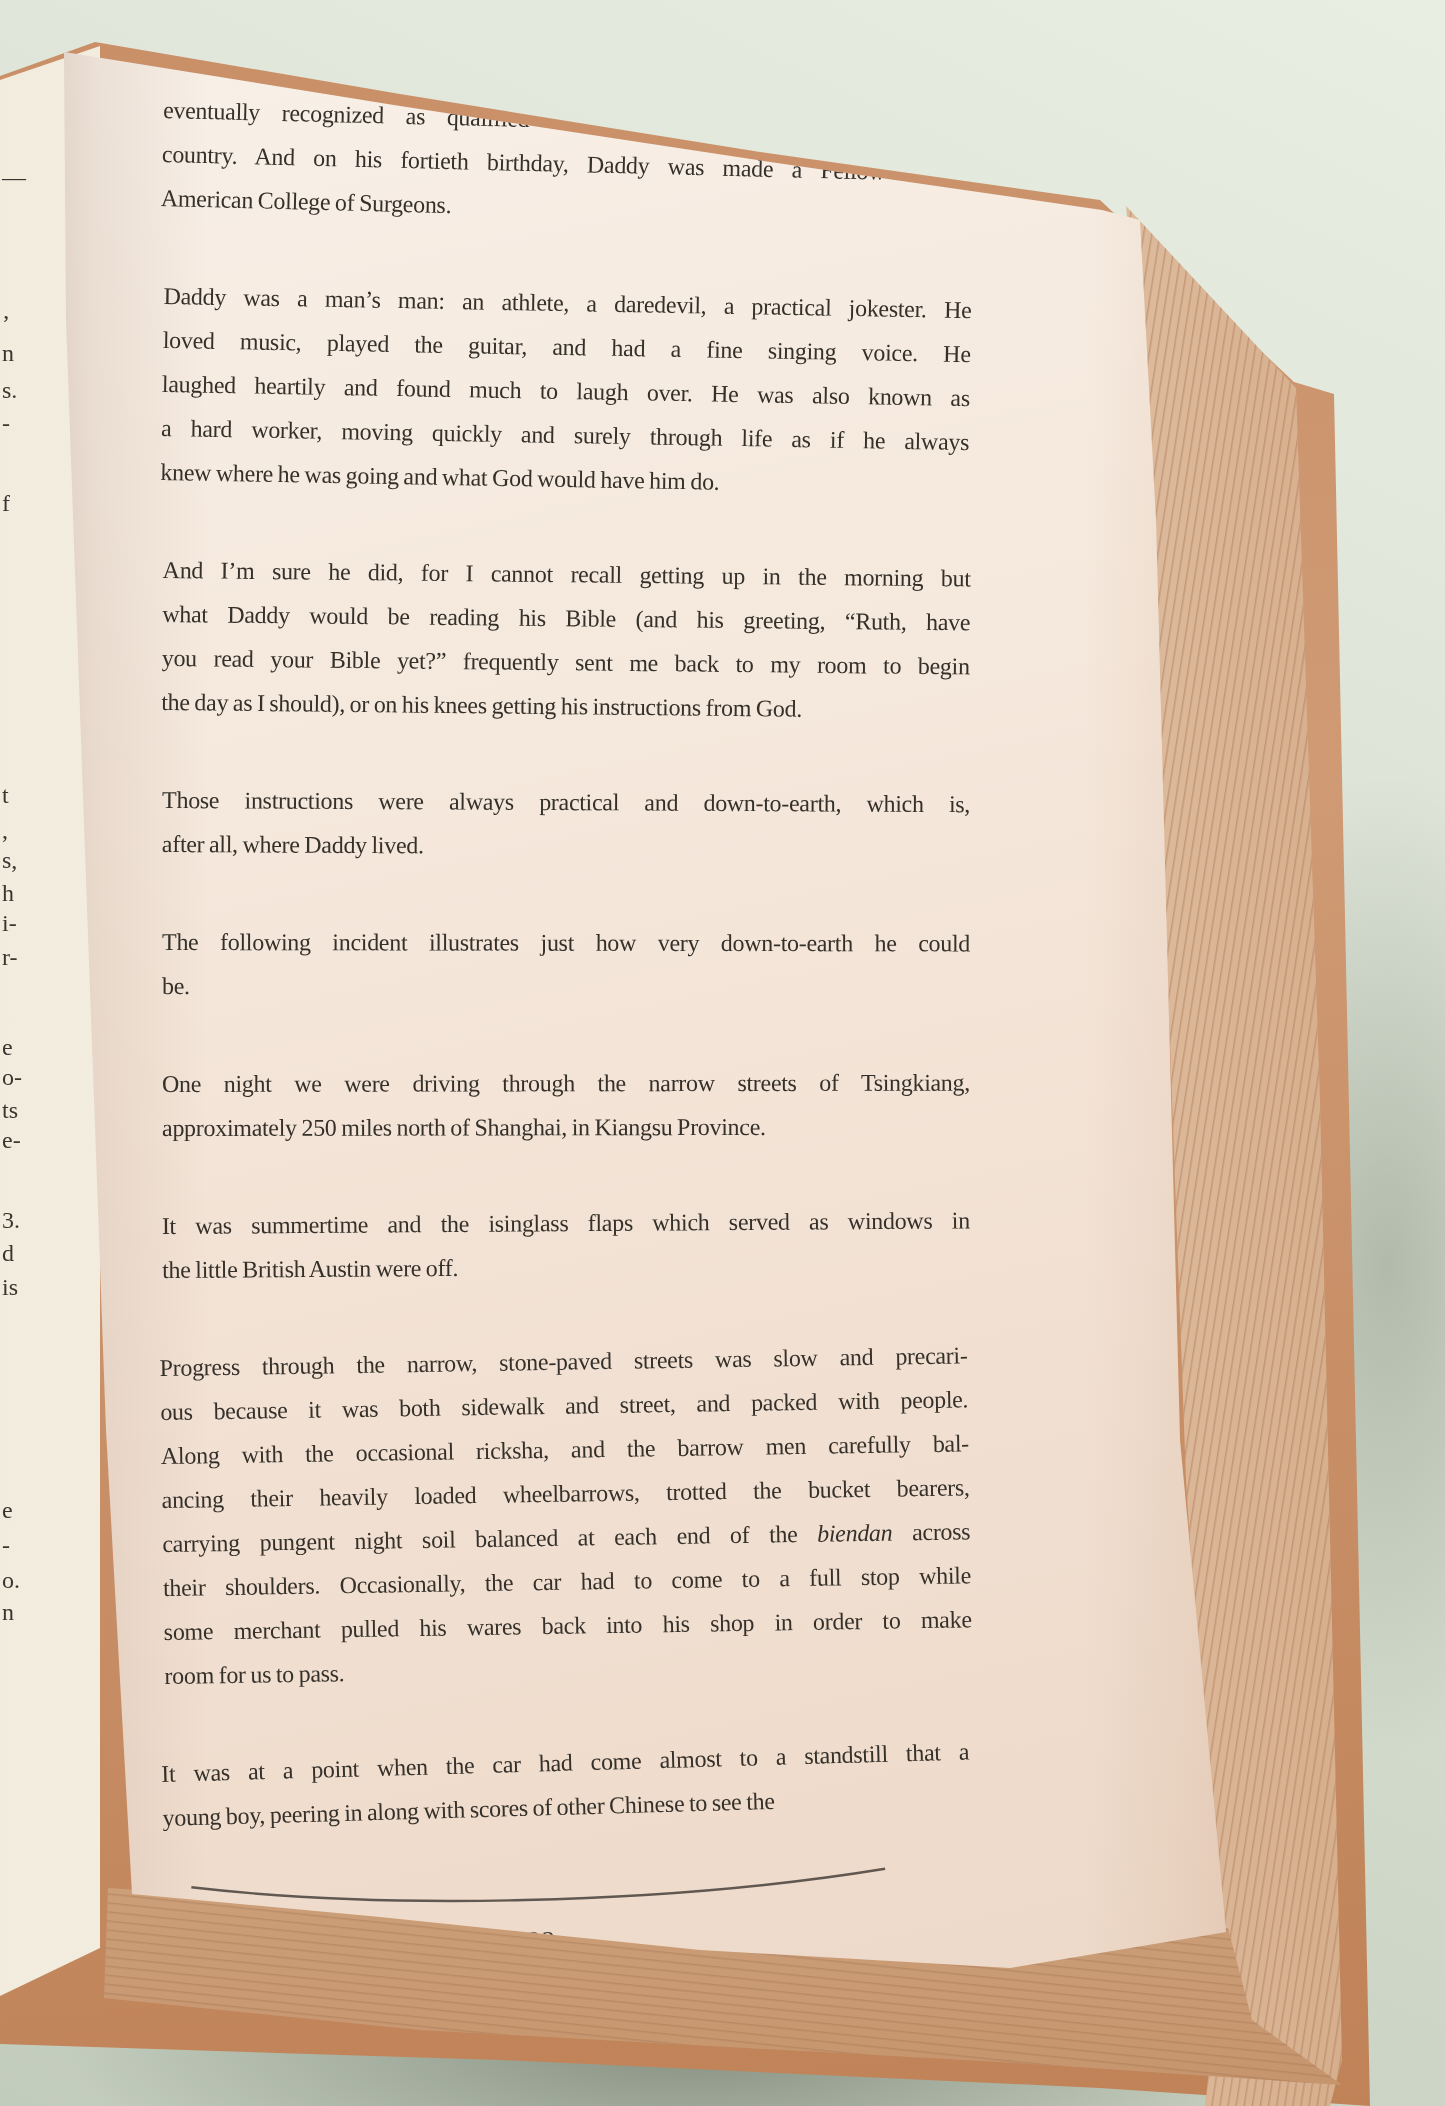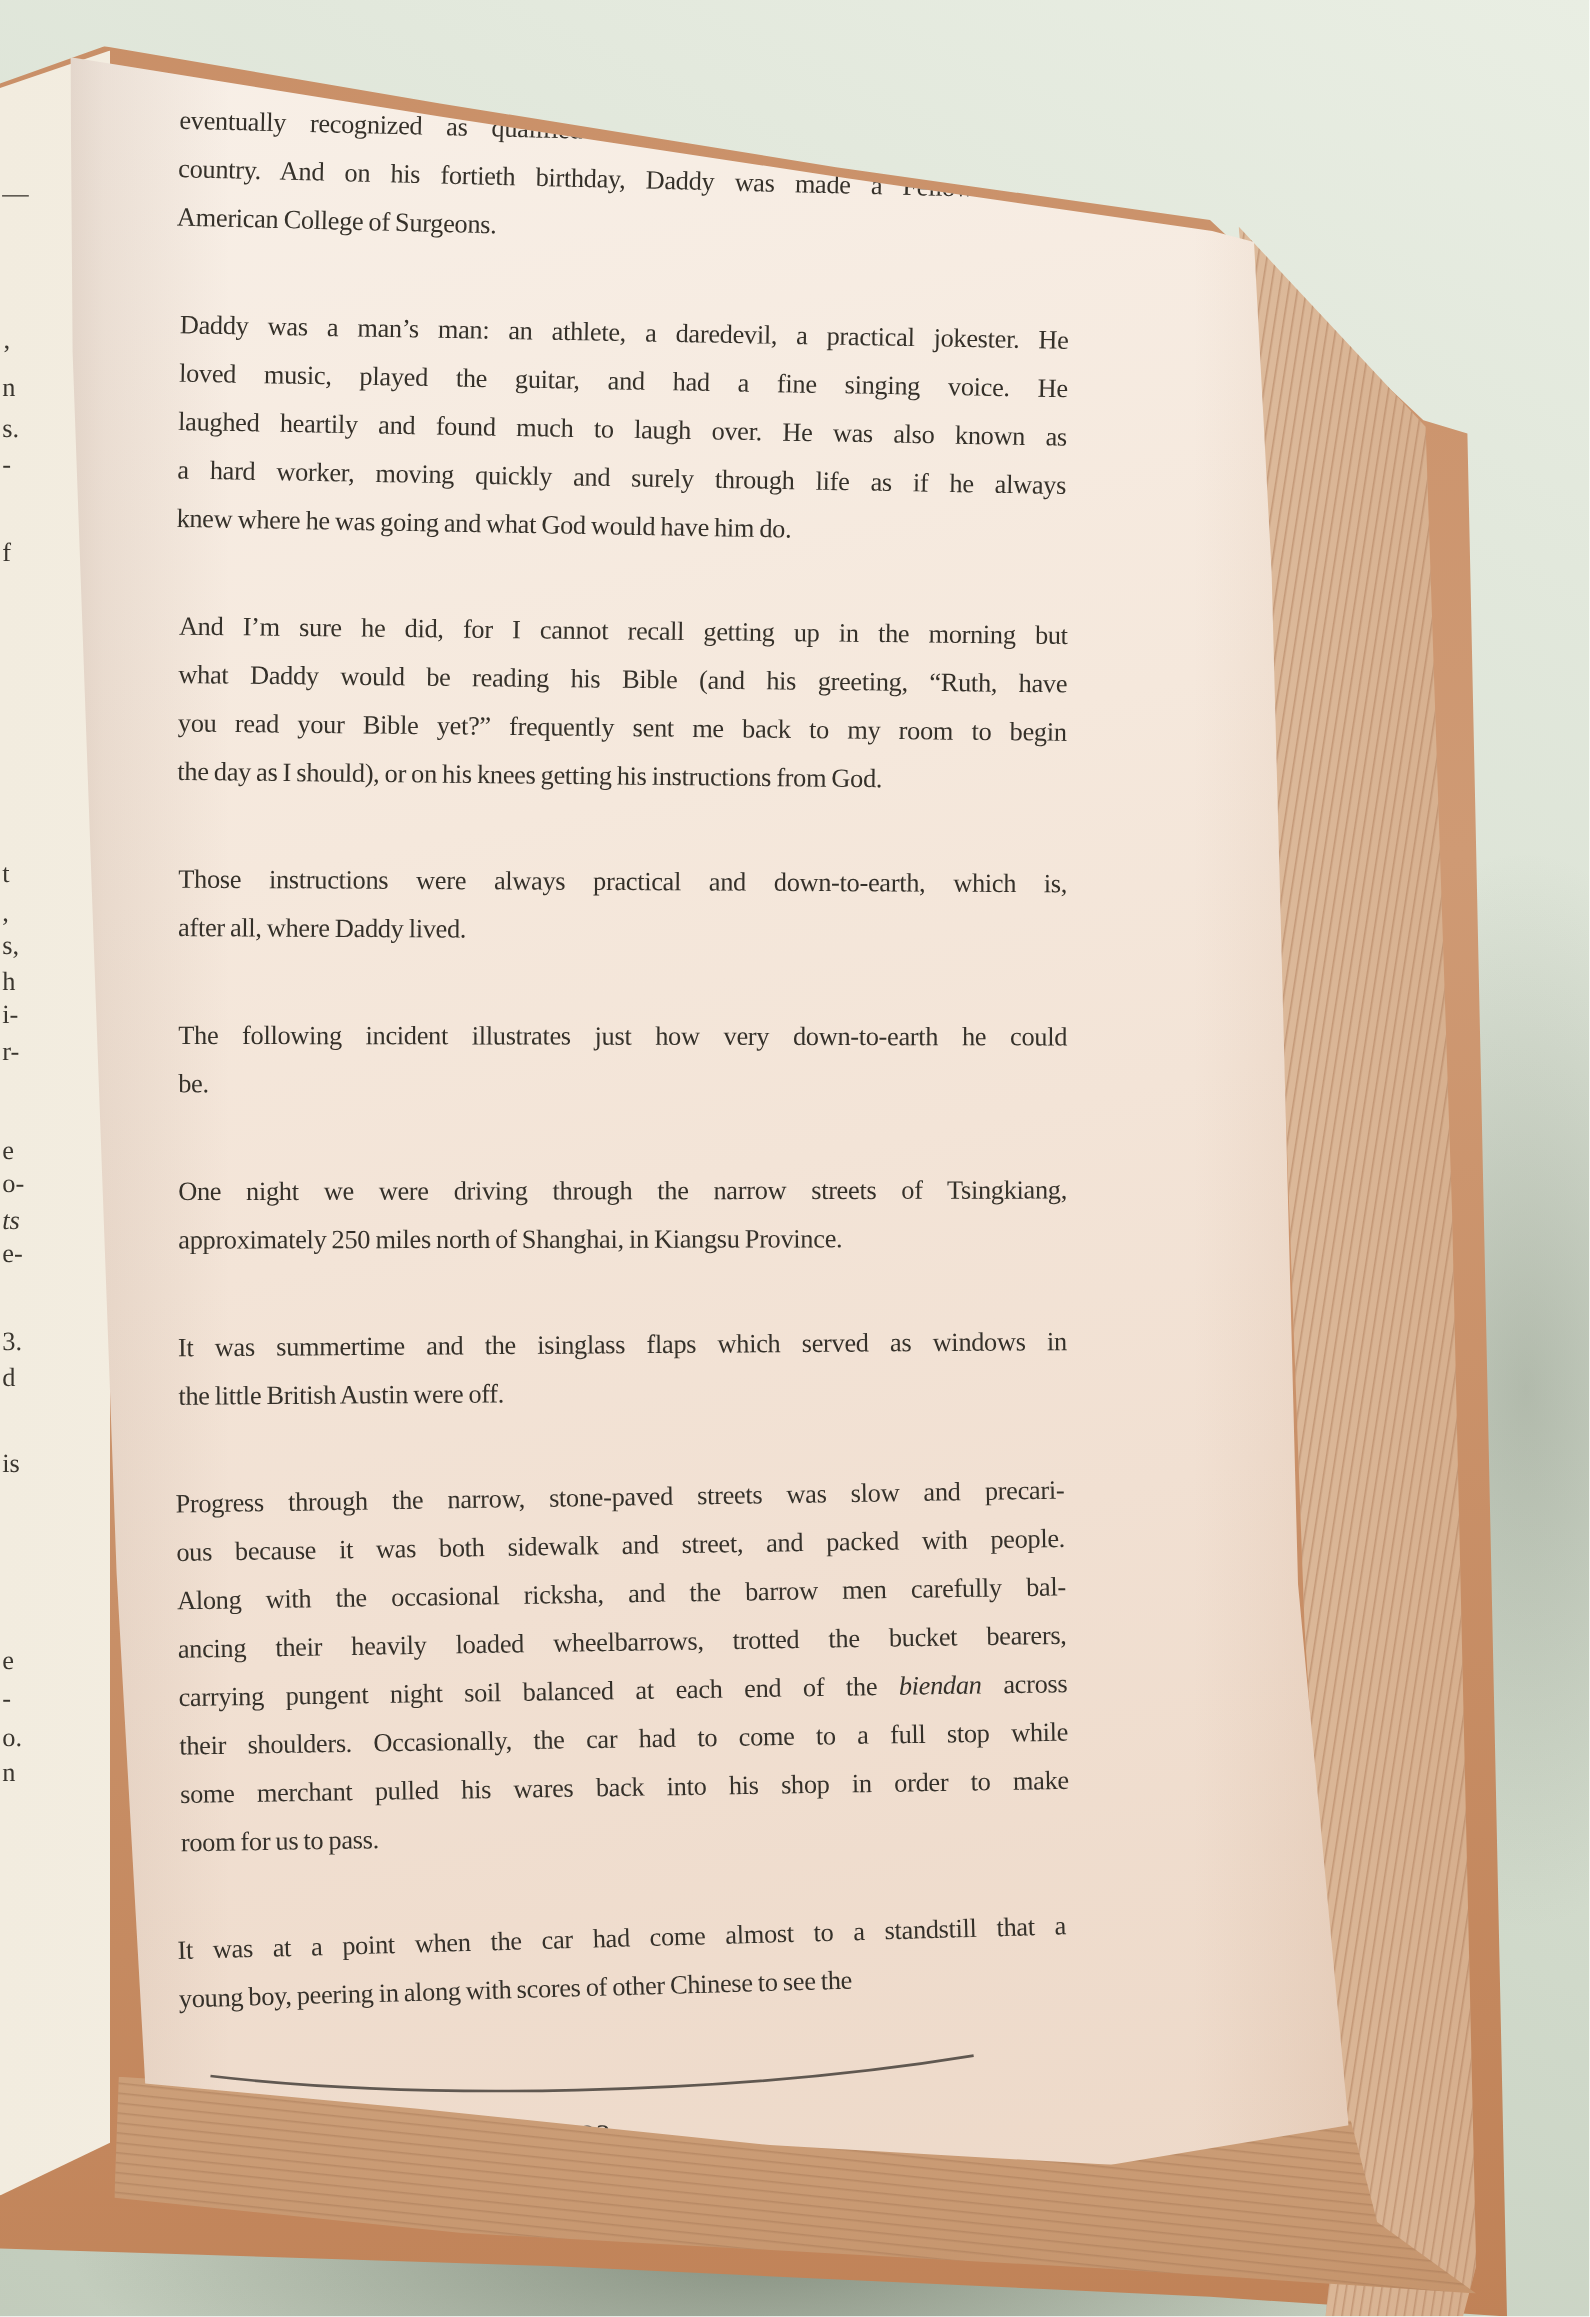--- a/index.html
+++ b/index.html
@@ -109,25 +109,25 @@
         <span class="fragment" style="left: 2px; top: 411px;">-</span>
         <span class="fragment" style="left: 2px; top: 491px;">f</span>
         <span class="fragment" style="left: 2px; top: 783px;">t</span>
         <span class="fragment" style="left: 2px; top: 818px;">,</span>
         <span class="fragment" style="left: 2px; top: 848px;">s,</span>
         <span class="fragment" style="left: 2px; top: 881px;">h</span>
         <span class="fragment" style="left: 2px; top: 911px;">i-</span>
         <span class="fragment" style="left: 2px; top: 945px;">r-</span>
         <span class="fragment" style="left: 2px; top: 1035px;">e</span>
         <span class="fragment" style="left: 2px; top: 1065px;">o-</span>
-        <span class="fragment" style="left: 2px; top: 1098px; font-style: italic;">ts</span>
+        <span class="fragment" style="left: 2px; top: 1098px;">ts</span>
         <span class="fragment" style="left: 2px; top: 1128px;">e-</span>
         <span class="fragment" style="left: 2px; top: 1208px;">3.</span>
         <span class="fragment" style="left: 2px; top: 1241px;">d</span>
-        <span class="fragment" style="left: 2px; top: 1275px; margin-top: 44px;">is</span>
+        <span class="fragment" style="left: 2px; top: 1275px;">is</span>
         <span class="fragment" style="left: 2px; top: 1498px;">e</span>
         <span class="fragment" style="left: 2px; top: 1533px;">-</span>
         <span class="fragment" style="left: 2px; top: 1568px;">o.</span>
         <span class="fragment" style="left: 2px; top: 1600px;">n</span>
       </div>
   </div>
 
   <div class="layer right-page">
     <div class="text-block" id="text-block">
         <div class="para">

